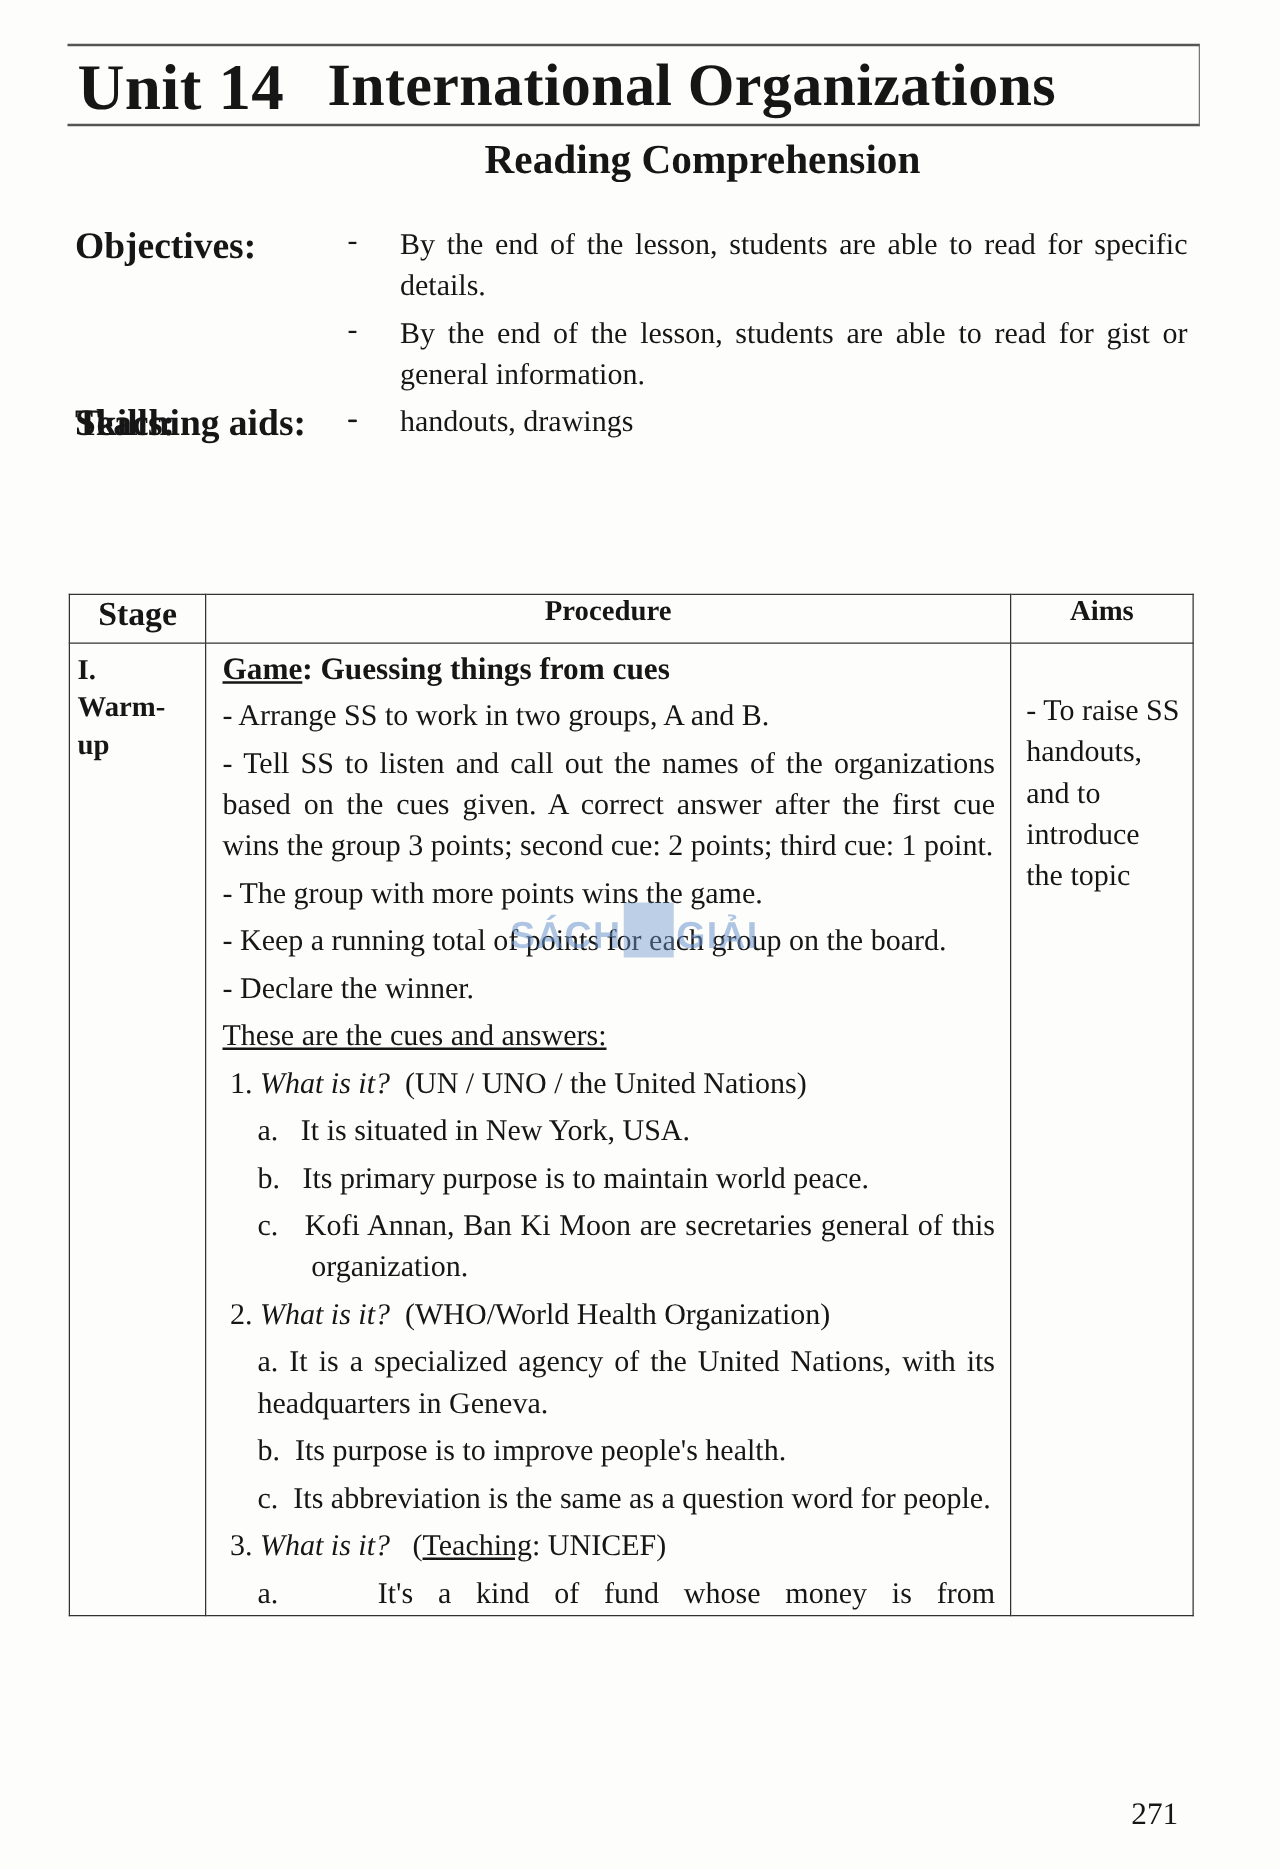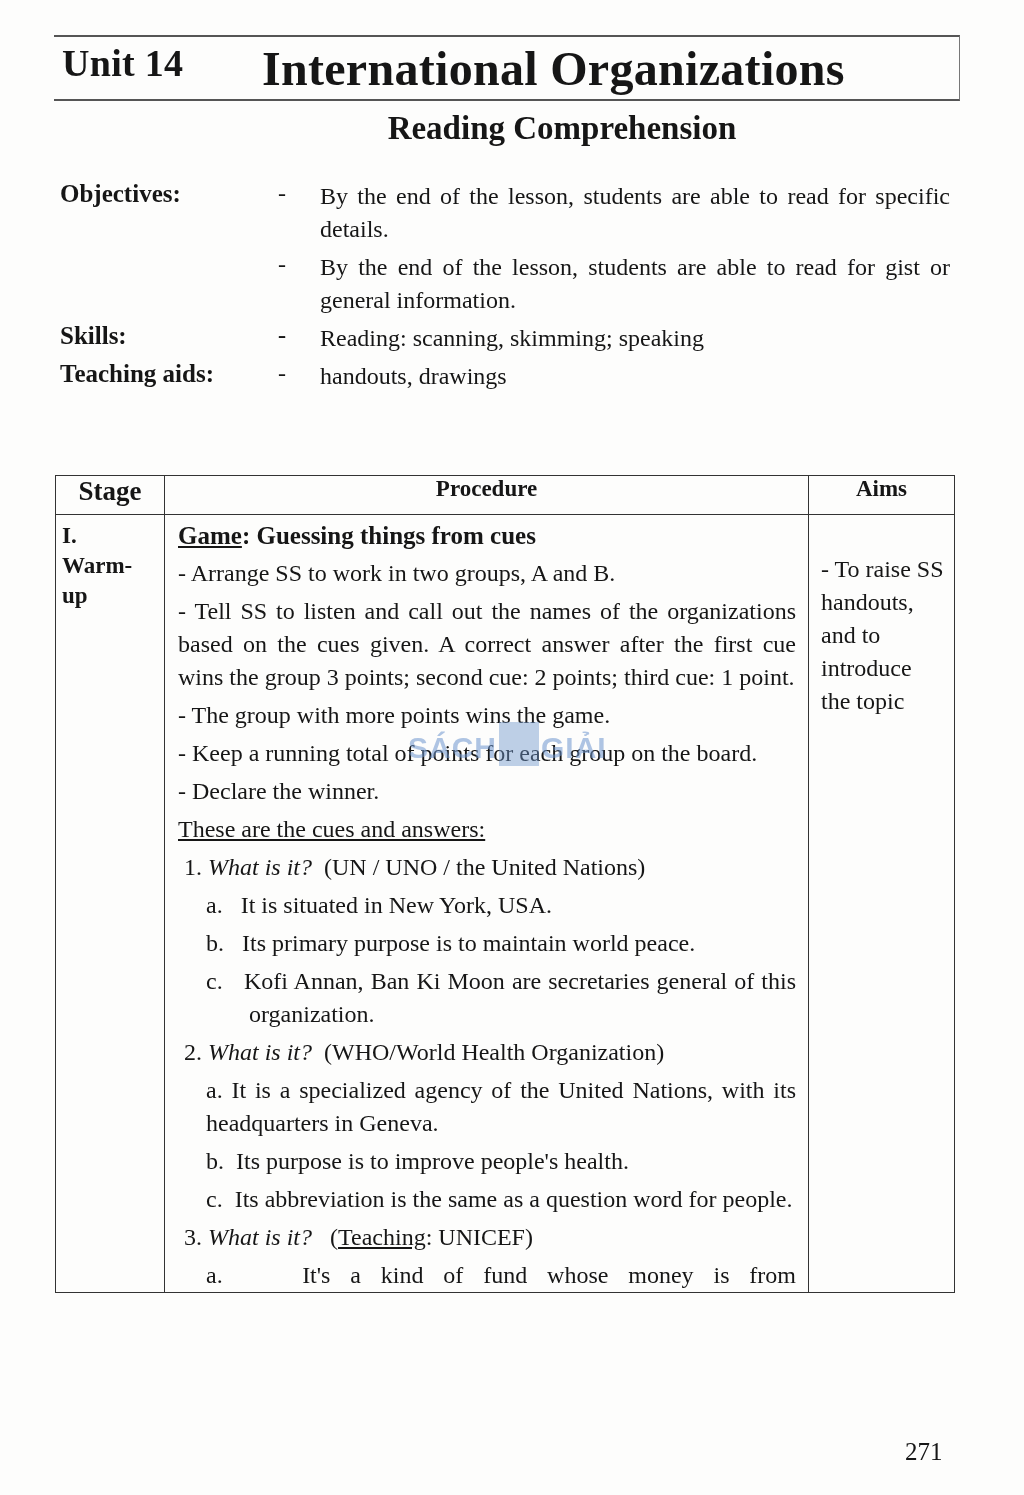--- a/index.html
+++ b/index.html
@@ -5,27 +5,27 @@
     html, body { margin: 0; padding: 0; }
     body {
       width: 1024px; height: 1495px; background: #fdfdfc; position: relative; overflow: hidden;
       font-family: "Liberation Serif", "DejaVu Serif", serif; color: #161616;
     }
     .title-box {
       position: absolute; left: 54px; top: 35px; width: 906px; height: 66px;
       border-top: 2px solid #555; border-bottom: 2px solid #555; border-right: 1.5px solid #777;
       box-sizing: border-box;
     }
-    .title-box .unit { position: absolute; left: 8px; top: 4px; font-size: 38px; font-weight: bold; letter-spacing: 0.3px; }
+    .title-box .unit { position: absolute; left: 8px; top: 4px; font-size: 52px; font-weight: bold; letter-spacing: 0.3px; }
     .title-box .name { position: absolute; left: 208px; top: 4px; font-size: 48px; font-weight: bold; letter-spacing: 0.3px; }
     .subtitle { position: absolute; left: 0; width: 1124px; top: 110px; text-align: center; font-size: 33px; font-weight: bold; }
 
     .meta { position: absolute; left: 60px; top: 180px; width: 890px; font-size: 24px; }
     .meta-row { position: relative; }
-    .meta-label { position: absolute; left: 0; top: 0; font-weight: bold; font-size: 25px; }
+    .meta-label { position: absolute; left: 0; top: 0; font-weight: bold; font-size: 30px; }
     .meta-dash { position: absolute; left: 218px; top: 0; }
     .meta-text { margin-left: 260px; line-height: 33px; text-align: justify; }
     .meta-item { position: relative; margin-bottom: 5px; }
 
     table.plan {
       position: absolute; left: 55px; top: 475px; width: 900px; border-collapse: collapse;
       font-size: 24px;
     }
     table.plan th, table.plan td { border: 1.5px solid #333; vertical-align: top; padding: 0; }
     table.plan th { font-weight: bold; height: 38px; text-align: center; font-size: 23px; }
@@ -70,21 +70,20 @@
       <span class="meta-dash">-</span>
       <div class="meta-text">By the end of the lesson, students are able to read for gist or general information.</div>
     </div>
     <div class="meta-item">
       <span class="meta-dash">-</span>
     </div>
   </div>
   <div class="meta-row meta-item">
     <span class="meta-label">Skills:</span>
     <span class="meta-dash">-</span>
-    <div class="meta-text">Reading: scanning, skimming; speaking</div>
   </div>
   <div class="meta-row meta-item">
     <span class="meta-label">Teaching aids:</span>
     <span class="meta-dash">-</span>
     <div class="meta-text">handouts, drawings</div>
   </div>
 </div>
 
 <table class="plan">
   <thead>

